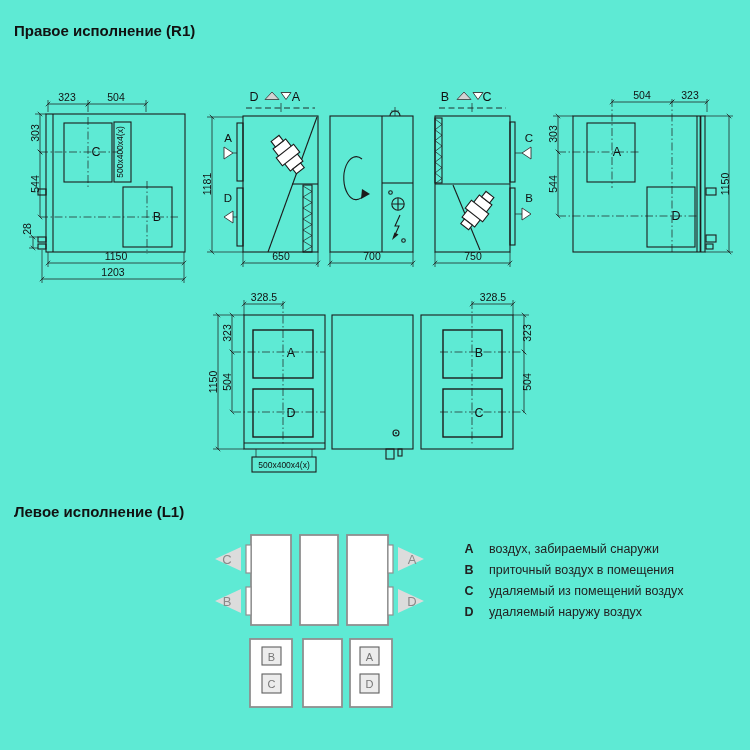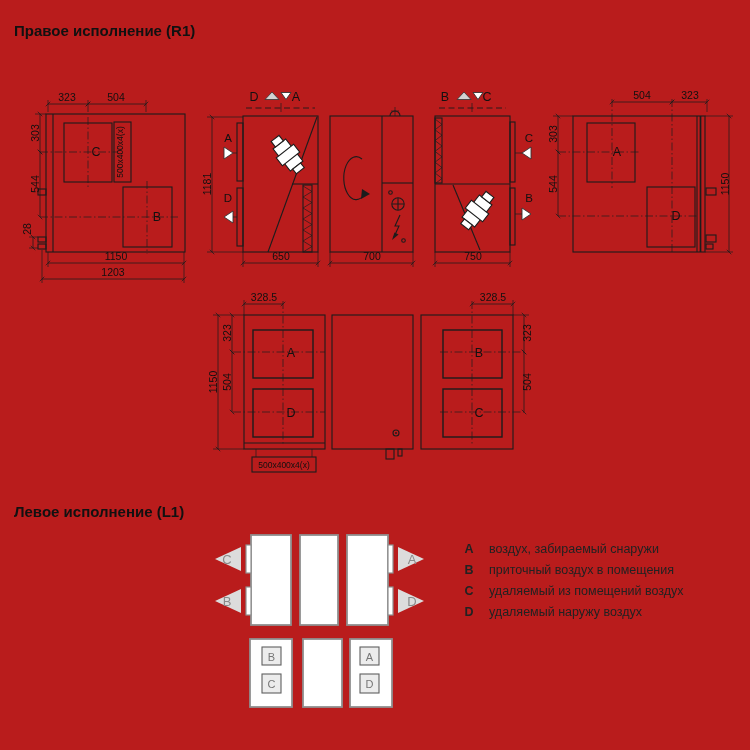--- a/index.html
+++ b/index.html
@@ -1,16 +1,16 @@
 <!DOCTYPE html>
 <html><head>
 <meta charset="utf-8">
 <style>
   html,body{margin:0;padding:0;background:#ffffff;}
-  .page{width:750px;height:750px;position:relative;background:#b91c1c;}
+  .page{width:750px;height:750px;position:relative;background:#5eead4;}
   svg text{font-family:"Liberation Sans","DejaVu Sans",sans-serif;}
   .ln{fill:none;stroke:#1c1c1c;stroke-width:1.1;}
   .th{fill:none;stroke:#1c1c1c;stroke-width:1.7;}
   .wh{fill:#fff;stroke:#1c1c1c;stroke-width:1.1;}
   .dim{fill:none;stroke:#1c1c1c;stroke-width:0.75;}
   .ext{fill:none;stroke:#1c1c1c;stroke-width:0.7;}
   .cl{fill:none;stroke:#1c1c1c;stroke-width:0.7;stroke-dasharray:8 2.5 1.5 2.5;}
   .dash{fill:none;stroke:#1c1c1c;stroke-width:0.9;stroke-dasharray:6 3.5;}
   .dt{font-size:10.5px;fill:#111;text-anchor:middle;}
   .lb{font-size:12.5px;fill:#111;text-anchor:middle;}

